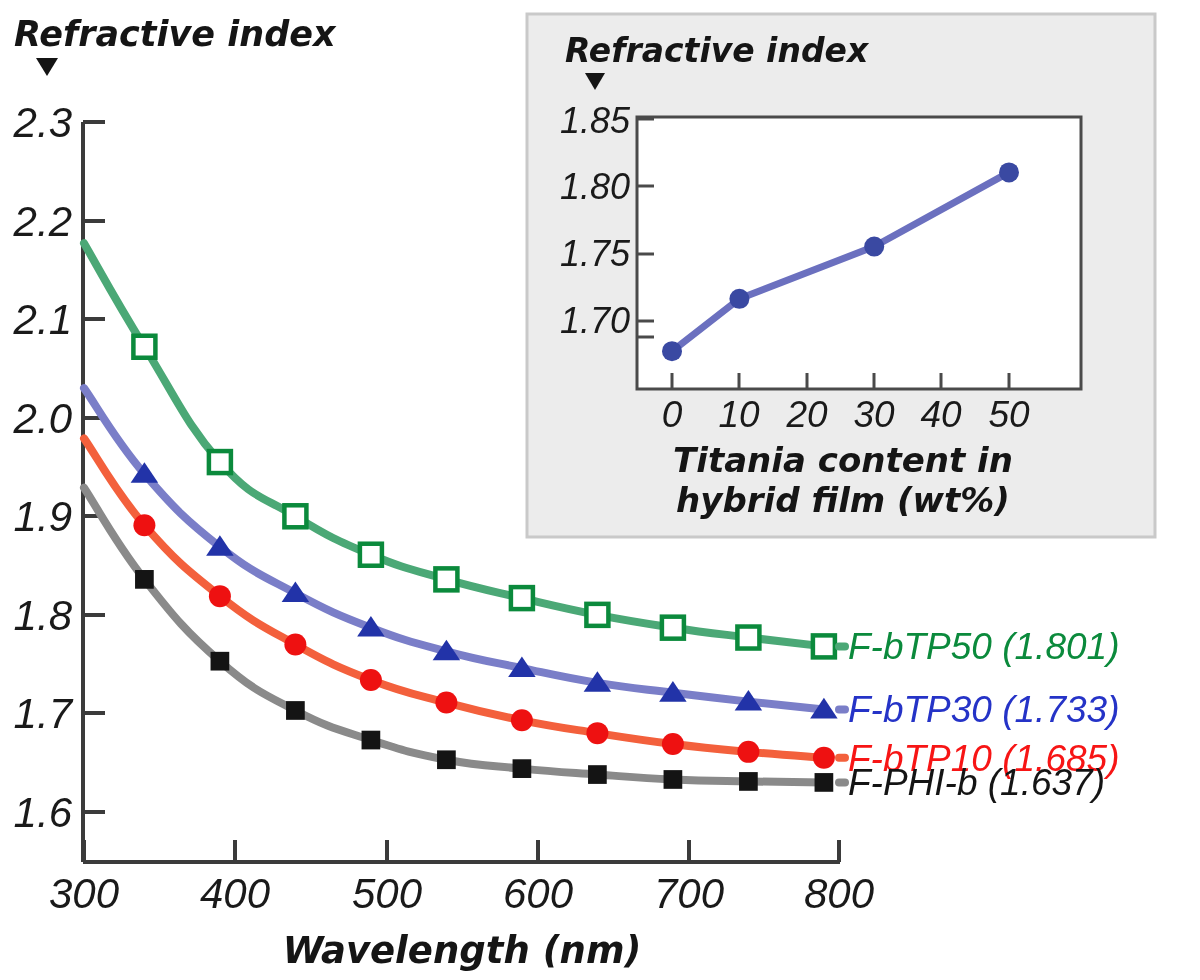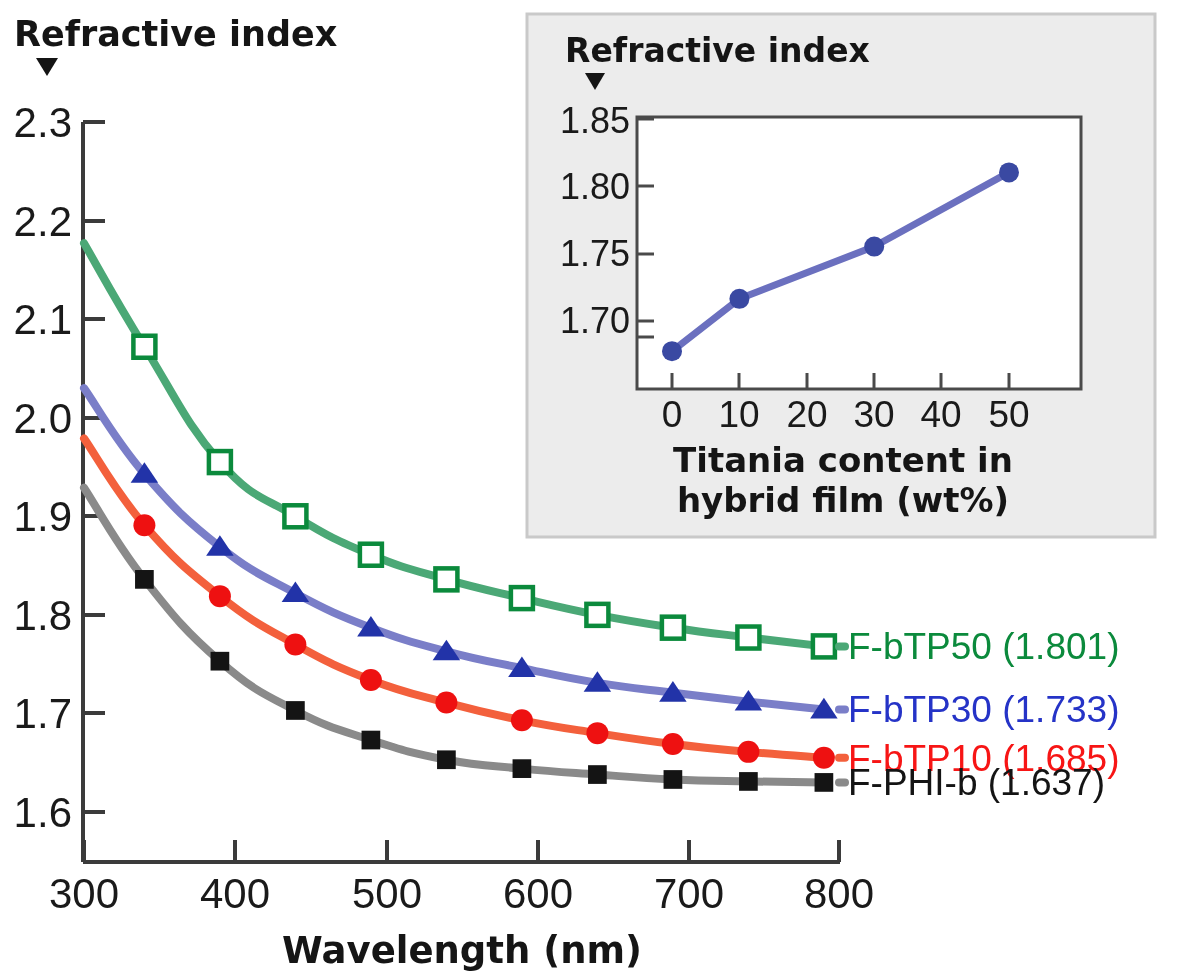--- a/index.html
+++ b/index.html
@@ -10,20 +10,21 @@
   }
   body {
     font-family: "Liberation Sans", sans-serif;
   }
   #figure {
     position: relative;
     width: 1200px;
     height: 980px;
     background: #ffffff;
     overflow: hidden;
+    font-style: italic;
   }
   svg.canvas {
     position: absolute;
     left: 0;
     top: 0;
     width: 1200px;
     height: 980px;
     display: block;
   }
   .axis-title {

